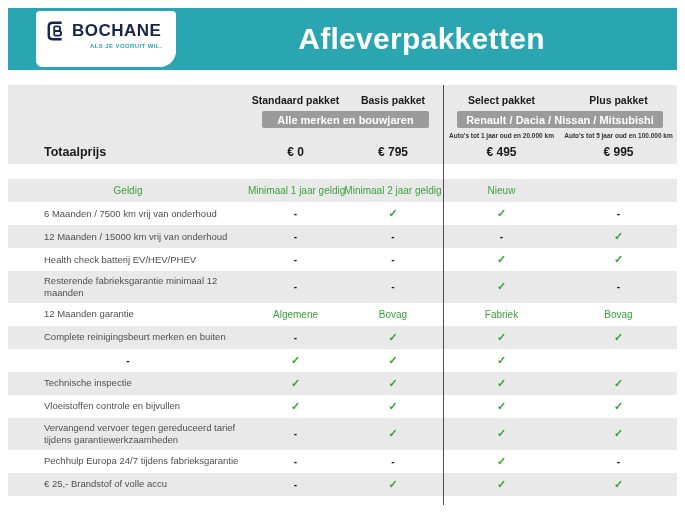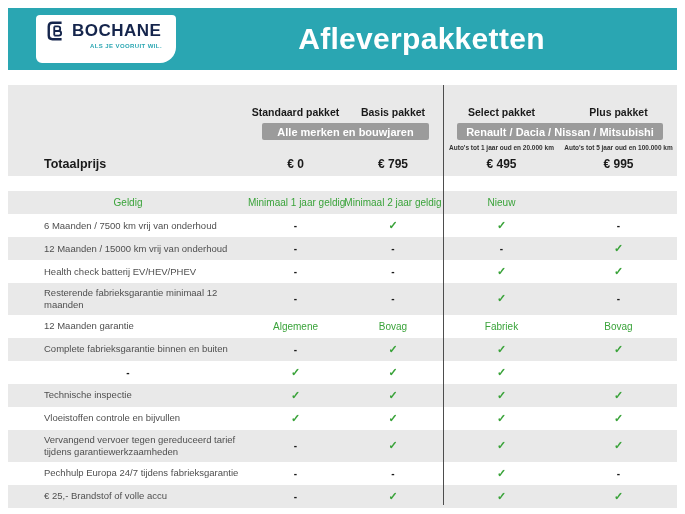--- a/index.html
+++ b/index.html
@@ -7,34 +7,34 @@
   .page {
     position:relative; width:685px; height:514px; background:#fff;
     font-family:"Liberation Sans", sans-serif; overflow:hidden;
   }
   
   .topbar {
     position:absolute; left:8px; right:8px; top:8px; height:62px;
     background:var(--teal,#2aa6b2); display:flex; align-items:center;
   }
   .logo-box {
-    margin-left:28px; width:140px; height:48px; background:#fff;
+    margin-left:28px; width:140px; height:56px; background:#fff;
     border-radius:4px 4px 16px 6px; display:flex; flex-direction:column;
     justify-content:center; padding:4px 10px 14px 10px;
   }
   .logo-row { display:flex; align-items:center; gap:4px; }
   .logo-icon { width:22px; height:22px; flex:0 0 auto; }
   .logo-name { font-size:17px; font-weight:bold; color:var(--navy,#15254c); letter-spacing:0.5px; }
   .logo-tagline { font-size:6px; font-weight:bold; color:var(--teal,#2aa6b2); letter-spacing:0.4px; align-self:flex-end; margin-top:1px; margin-right:4px; }
   .title { flex:1; text-align:center; color:#fff; font-size:30px; font-weight:bold; letter-spacing:0.3px; padding-right:10px; }
   
   .table { position:absolute; left:8px; right:8px; top:85px; }
   .grid { display:grid; grid-template-columns:240px 95px 100px 117px 117px; }
   .thead { background:var(--row_gray,#e9e9e9); padding-top:7px; }
-  .chead { text-align:center; font-size:10.5px; font-weight:bold; color:#1a1a1a; padding:2px 0 4px 0;margin-top:12px; }
+  .chead { text-align:center; font-size:10.5px; font-weight:bold; color:#1a1a1a; padding:2px 0 4px 0; }
   .badge {
     background:var(--badge_gray,#9b9b9b); color:#fff; font-size:11px; font-weight:bold;
     text-align:center; border-radius:2px; margin:1px 14px 2px 14px; padding:2.5px 0;
     white-space:nowrap; overflow:hidden;
   }
   .badge.b1 { grid-column:2 / span 2; }
   .badge.b2 { grid-column:4 / span 2; }
   .note { text-align:center; font-size:6.5px; font-weight:bold; color:#333; padding:2px 0 1px 0; white-space:nowrap; overflow:hidden; }
   .totalrow { align-items:center; height:24px; }
   .total-label { padding-left:36px; font-size:12.5px; font-weight:bold; color:#1a1a1a; }
@@ -135,21 +135,21 @@
           <div class="val dash">-</div>
         </div>
         <div class="grid trow white">
           <div class="rlabel">12 Maanden  garantie</div>
           <div class="val gtext">Algemene</div>
           <div class="val gtext">Bovag</div>
           <div class="val gtext">Fabriek</div>
           <div class="val gtext">Bovag</div>
         </div>
         <div class="grid trow gray">
-          <div class="rlabel">Complete fabrieksgarantie binnen en buiten</div>
+          <div class="rlabel">Complete reinigingsbeurt merken en buiten</div>
           <div class="val dash">-</div>
           <div class="val check">✓</div>
           <div class="val check">✓</div>
           <div class="val check">✓</div>
         </div>
         <div class="grid trow white">
           <div class="val dash">-</div>
           <div class="val check">✓</div>
           <div class="val check">✓</div>
           <div class="val check">✓</div>

